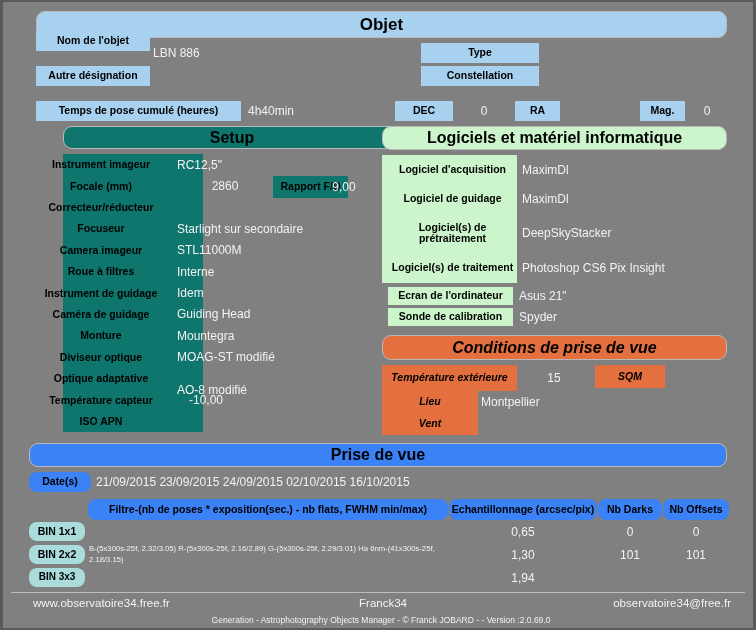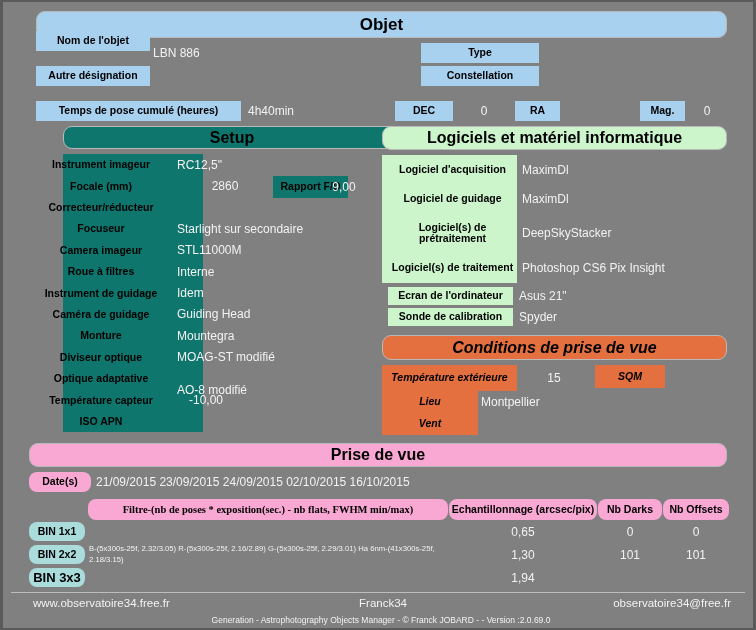--- a/index.html
+++ b/index.html
@@ -41,21 +41,21 @@
     color:#f2f2f2;font-weight:normal;
     white-space:nowrap;
   }
   .val.center{justify-content:center;}
 
   
   .blue{background:#a8d0ef;}
   .purple{background:#0f766e;margin-left:32px;}
   .green{background:#ccf5cc;}
   .orange{background:#e4703f;font-style:italic;}
-  .khaki{background:#f9a8d4;}
+  .khaki{background:#3b82f6;}
   .cyan{background:#aadcdc;}
 
   
   .footline{
     position:absolute;left:8px;right:8px;height:1px;background:#bdbdbd;
   }
 </style>
 </head>
 <body>
 
@@ -226,21 +226,21 @@
     <span>Prise de vue</span>
   </div>
 
   <div class="abs chip khaki rounded" style="left:26px;top:470px;width:62px;height:20px;font-size:10.5px;">
     <span>Date(s)</span>
   </div>
   <div class="abs val" style="left:93px;top:470px;width:420px;height:20px;font-size:12px;">
     <span>21/09/2015 23/09/2015 24/09/2015 02/10/2015 16/10/2015</span>
   </div>
 
-  <div class="abs chip khaki rounded" style="left:85px;top:497px;width:360px;height:21px;font-size:10.5px;font-family:Liberation Serif, serif;">
+  <div class="abs chip khaki rounded" style="left:85px;top:497px;width:360px;height:21px;font-size:10.5px;">
     <span>Filtre-(nb de poses  *  exposition(sec.) - nb flats, FWHM min/max)</span>
   </div>
   <div class="abs chip khaki rounded" style="left:446px;top:497px;width:148px;height:21px;font-size:10.5px;">
     <span>Echantillonnage (arcsec/pix)</span>
   </div>
   <div class="abs chip khaki rounded" style="left:595px;top:497px;width:64px;height:21px;font-size:10.5px;">
     <span>Nb Darks</span>
   </div>
   <div class="abs chip khaki rounded" style="left:660px;top:497px;width:66px;height:21px;font-size:10.5px;">
     <span>Nb Offsets</span>
@@ -250,21 +250,21 @@
       <div class="chip cyan rounded" style="position:absolute;left:26px;top:2px;width:56px;height:19px;font-size:10.5px;">BIN 1x1</div>
       <div class="val" style="position:absolute;left:86px;top:0px;width:356px;height:23px;font-size:7.7px;white-space:normal;line-height:1.35;align-items:center;"></div>
       <div class="val center" style="position:absolute;left:446px;top:2px;width:148px;height:19px;font-size:12px;">0,65</div>
       <div class="val center" style="position:absolute;left:595px;top:2px;width:64px;height:19px;font-size:12px;">0</div>
       <div class="val center" style="position:absolute;left:660px;top:2px;width:66px;height:19px;font-size:12px;">0</div>
       <div class="chip cyan rounded" style="position:absolute;left:26px;top:25px;width:56px;height:19px;font-size:10.5px;">BIN 2x2</div>
       <div class="val" style="position:absolute;left:86px;top:23px;width:356px;height:23px;font-size:7.7px;white-space:normal;line-height:1.35;align-items:center;">B-(5x300s-25f, 2.32/3.05) R-(5x300s-25f, 2.16/2.89) G-(5x300s-25f, 2.29/3.01) Ha 6nm-(41x300s-25f, 2.18/3.15)</div>
       <div class="val center" style="position:absolute;left:446px;top:25px;width:148px;height:19px;font-size:12px;">1,30</div>
       <div class="val center" style="position:absolute;left:595px;top:25px;width:64px;height:19px;font-size:12px;">101</div>
       <div class="val center" style="position:absolute;left:660px;top:25px;width:66px;height:19px;font-size:12px;">101</div>
-      <div class="chip cyan rounded" style="position:absolute;left:26px;top:48px;width:56px;height:19px;font-size:13px;">BIN 3x3</div>
+      <div class="chip cyan rounded" style="position:absolute;left:26px;top:48px;width:56px;height:19px;font-size:10px;">BIN 3x3</div>
       <div class="val" style="position:absolute;left:86px;top:46px;width:356px;height:23px;font-size:7.7px;white-space:normal;line-height:1.35;align-items:center;"></div>
       <div class="val center" style="position:absolute;left:446px;top:48px;width:148px;height:19px;font-size:12px;">1,94</div>
       <div class="val center" style="position:absolute;left:595px;top:48px;width:64px;height:19px;font-size:12px;"></div>
       <div class="val center" style="position:absolute;left:660px;top:48px;width:66px;height:19px;font-size:12px;"></div>
     </div>
 
   <div class="footline" style="top:590px;"></div>
   <div class="abs val" style="left:30px;top:593px;width:260px;height:16px;font-size:11.5px;">
     <span>www.observatoire34.free.fr</span>
   </div>

